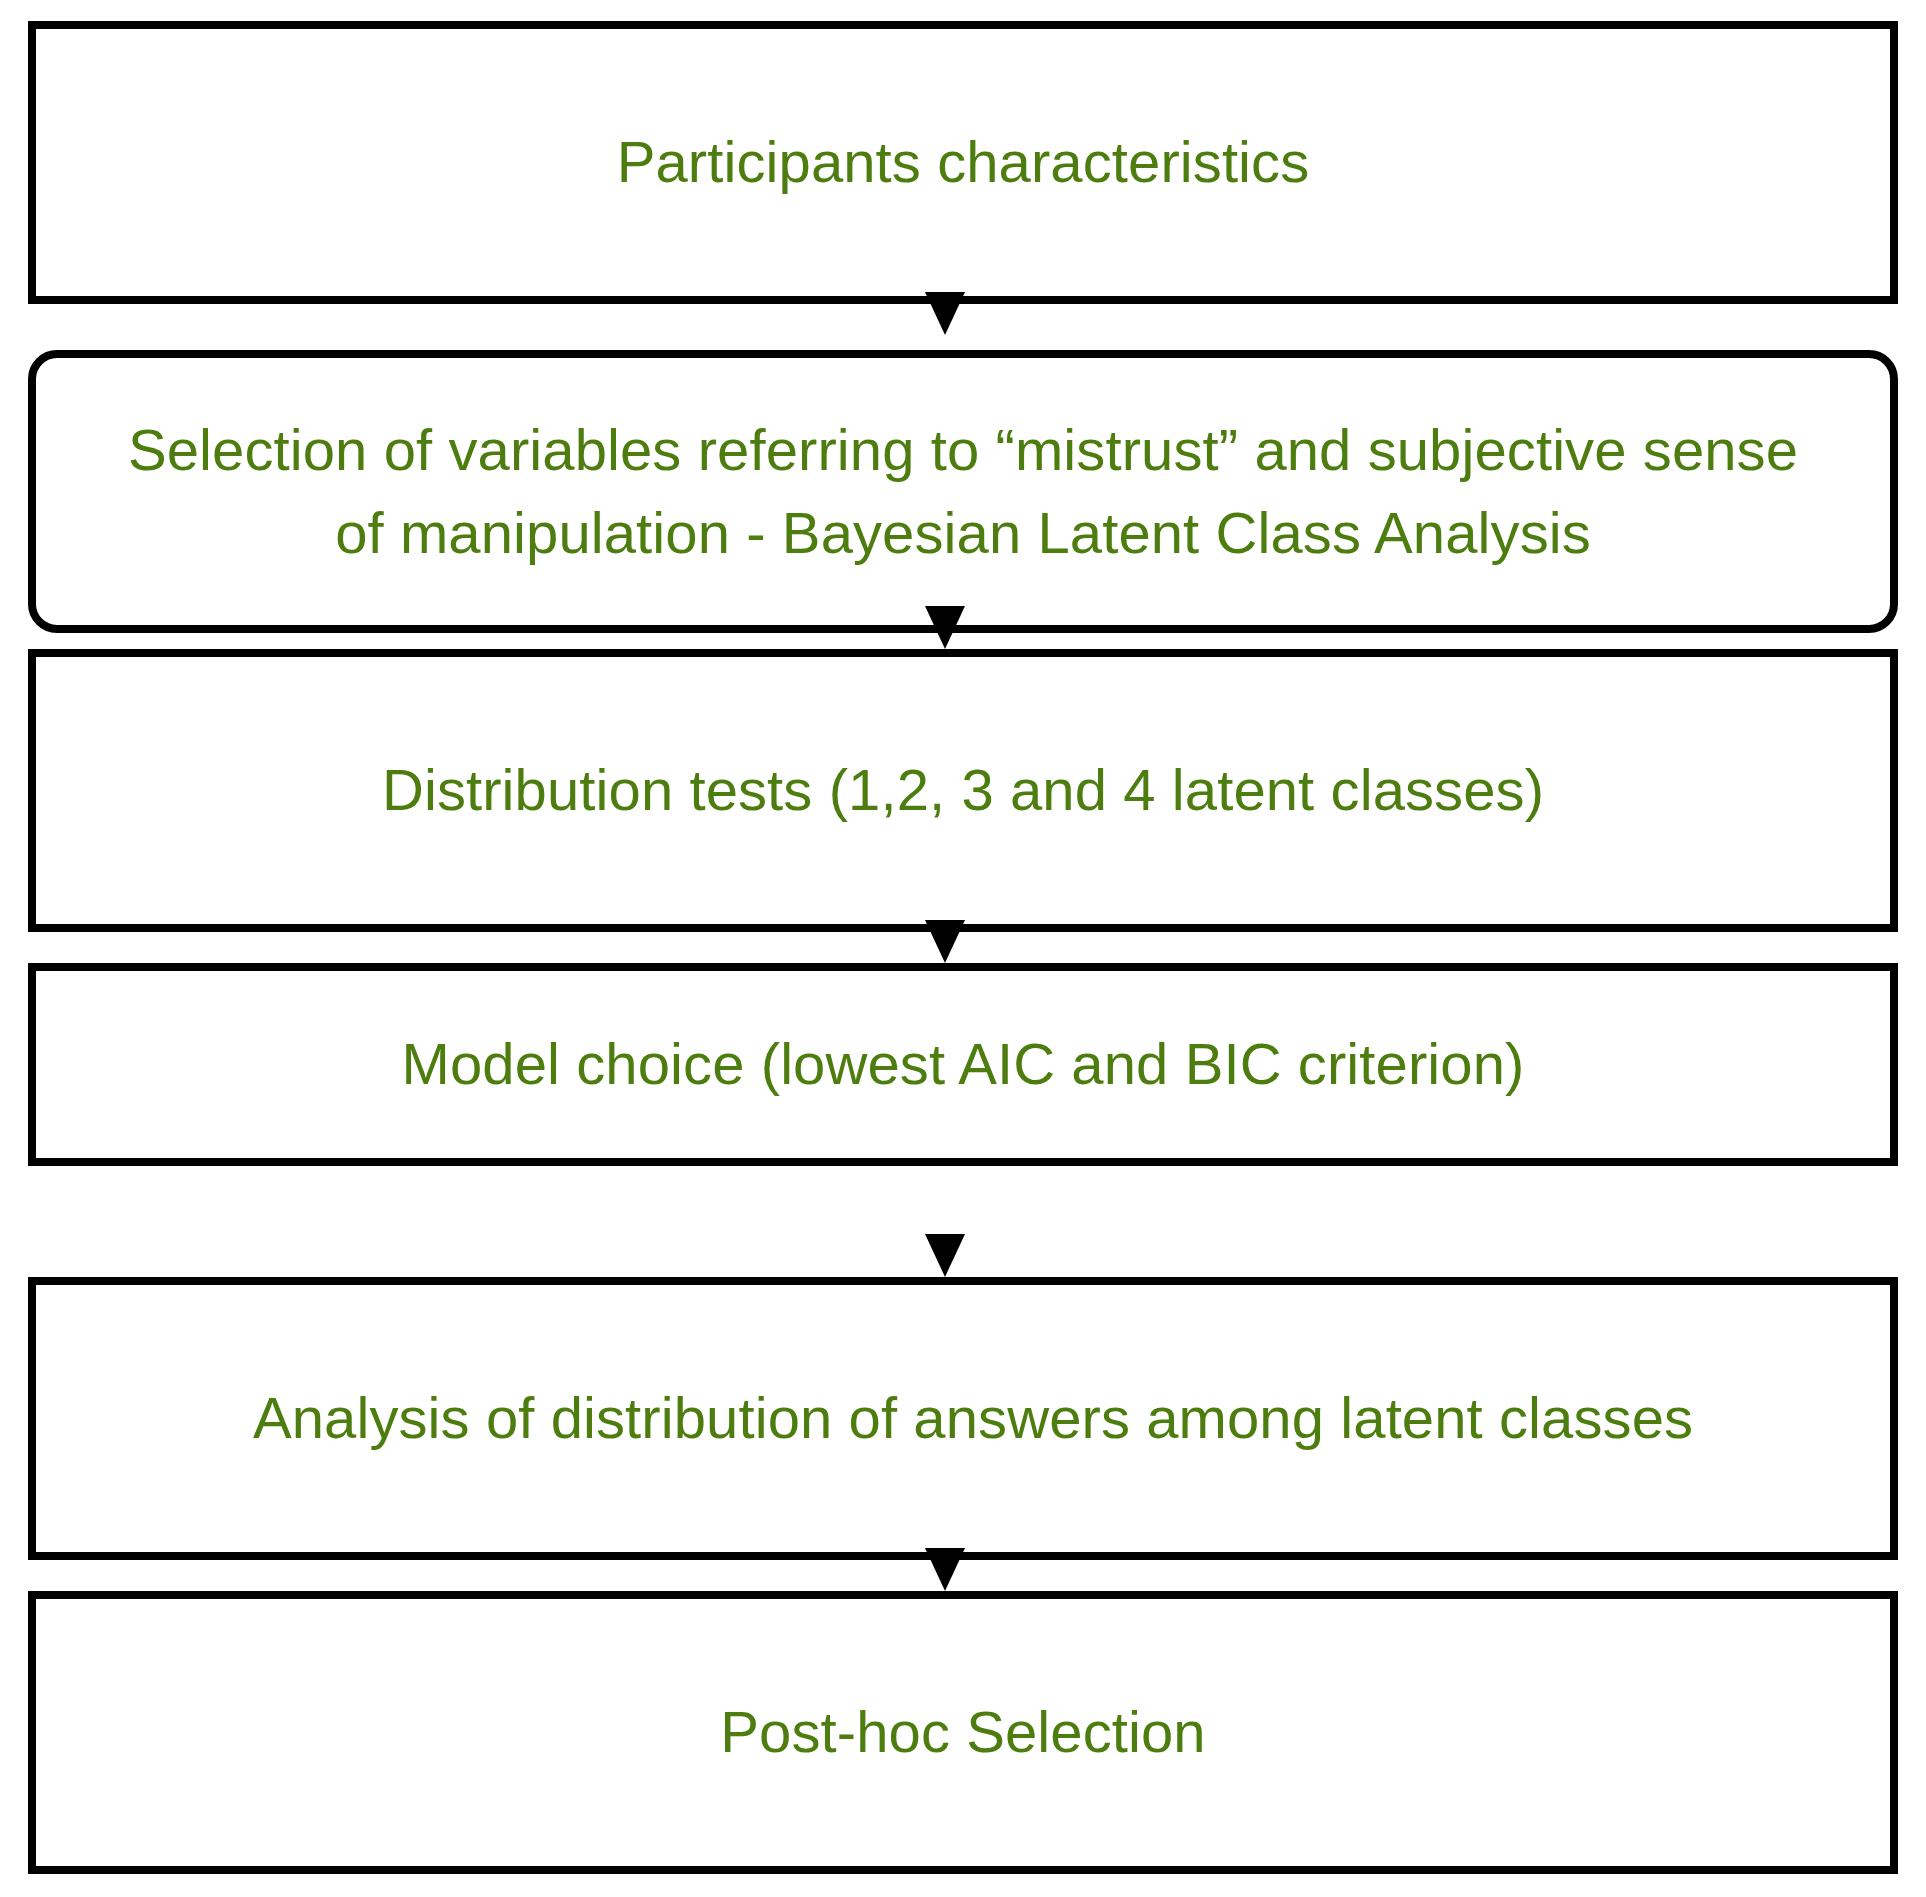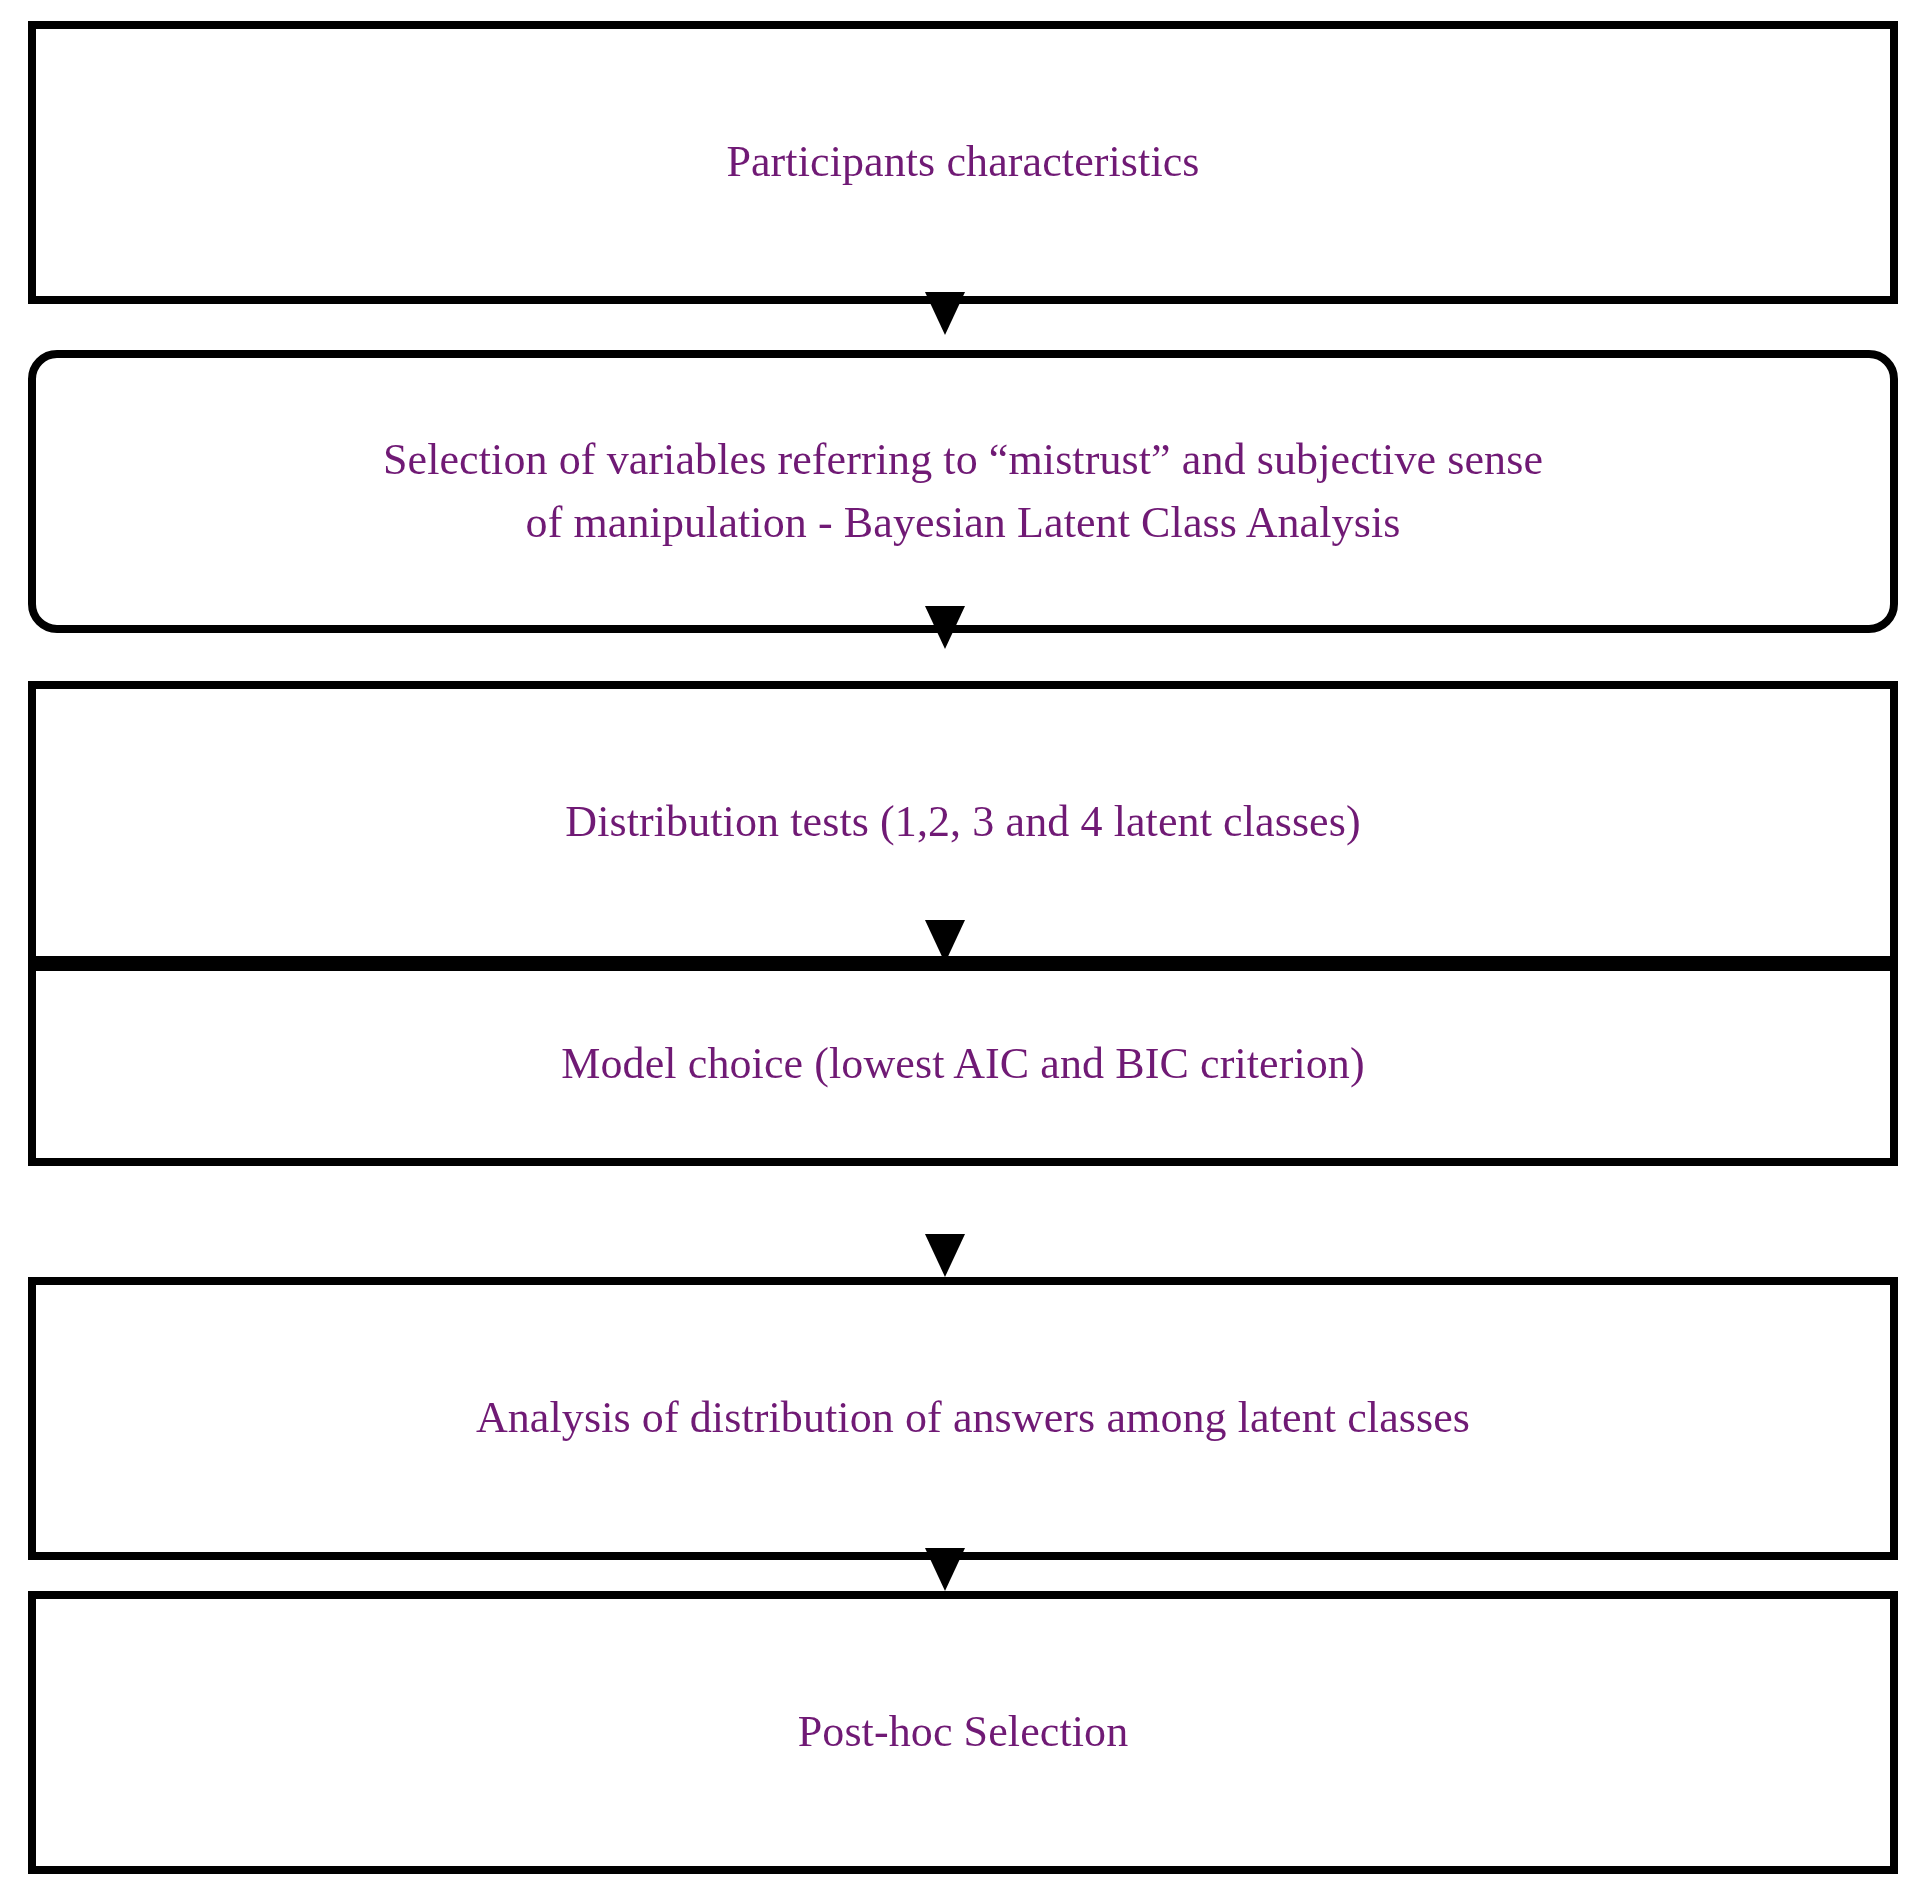--- a/index.html
+++ b/index.html
@@ -32,32 +32,32 @@
     border: 8.2px solid #000000;
     display: flex;
     align-items: center;
     justify-content: center;
     text-align: center;
   }
 
   .step-label {
     display: block;
     width: 94%;
-    font-family: Liberation Serif, serif;
-    font-size: 44px;
+    font-family: Liberation Sans, sans-serif;
+    font-size: 58px;
     line-height: 1.42;
-    color: #701a75;
+    color: #4d7c0f;
     letter-spacing: 0.1px;
     white-space: pre-line;
   }
 
   
   .step-1 { top: 21px;   height: 155px; }
   .step-2 { top: 208px;  height: 163px; }
-  .step-3 { top: 402px;  height: 155px; margin-top: 32px;  }
+  .step-3 { top: 402px;  height: 155px;  }
   .step-4 { top: 588px;  height: 155px; }
   .step-5 { top: 775px; height: 155px; padding-left: 20px; }
   .step-6 { top: 962px; height: 155px; }
 
   
   .connector {
     position: absolute;
     left: 925px;
     width: 0;
     height: 0;

